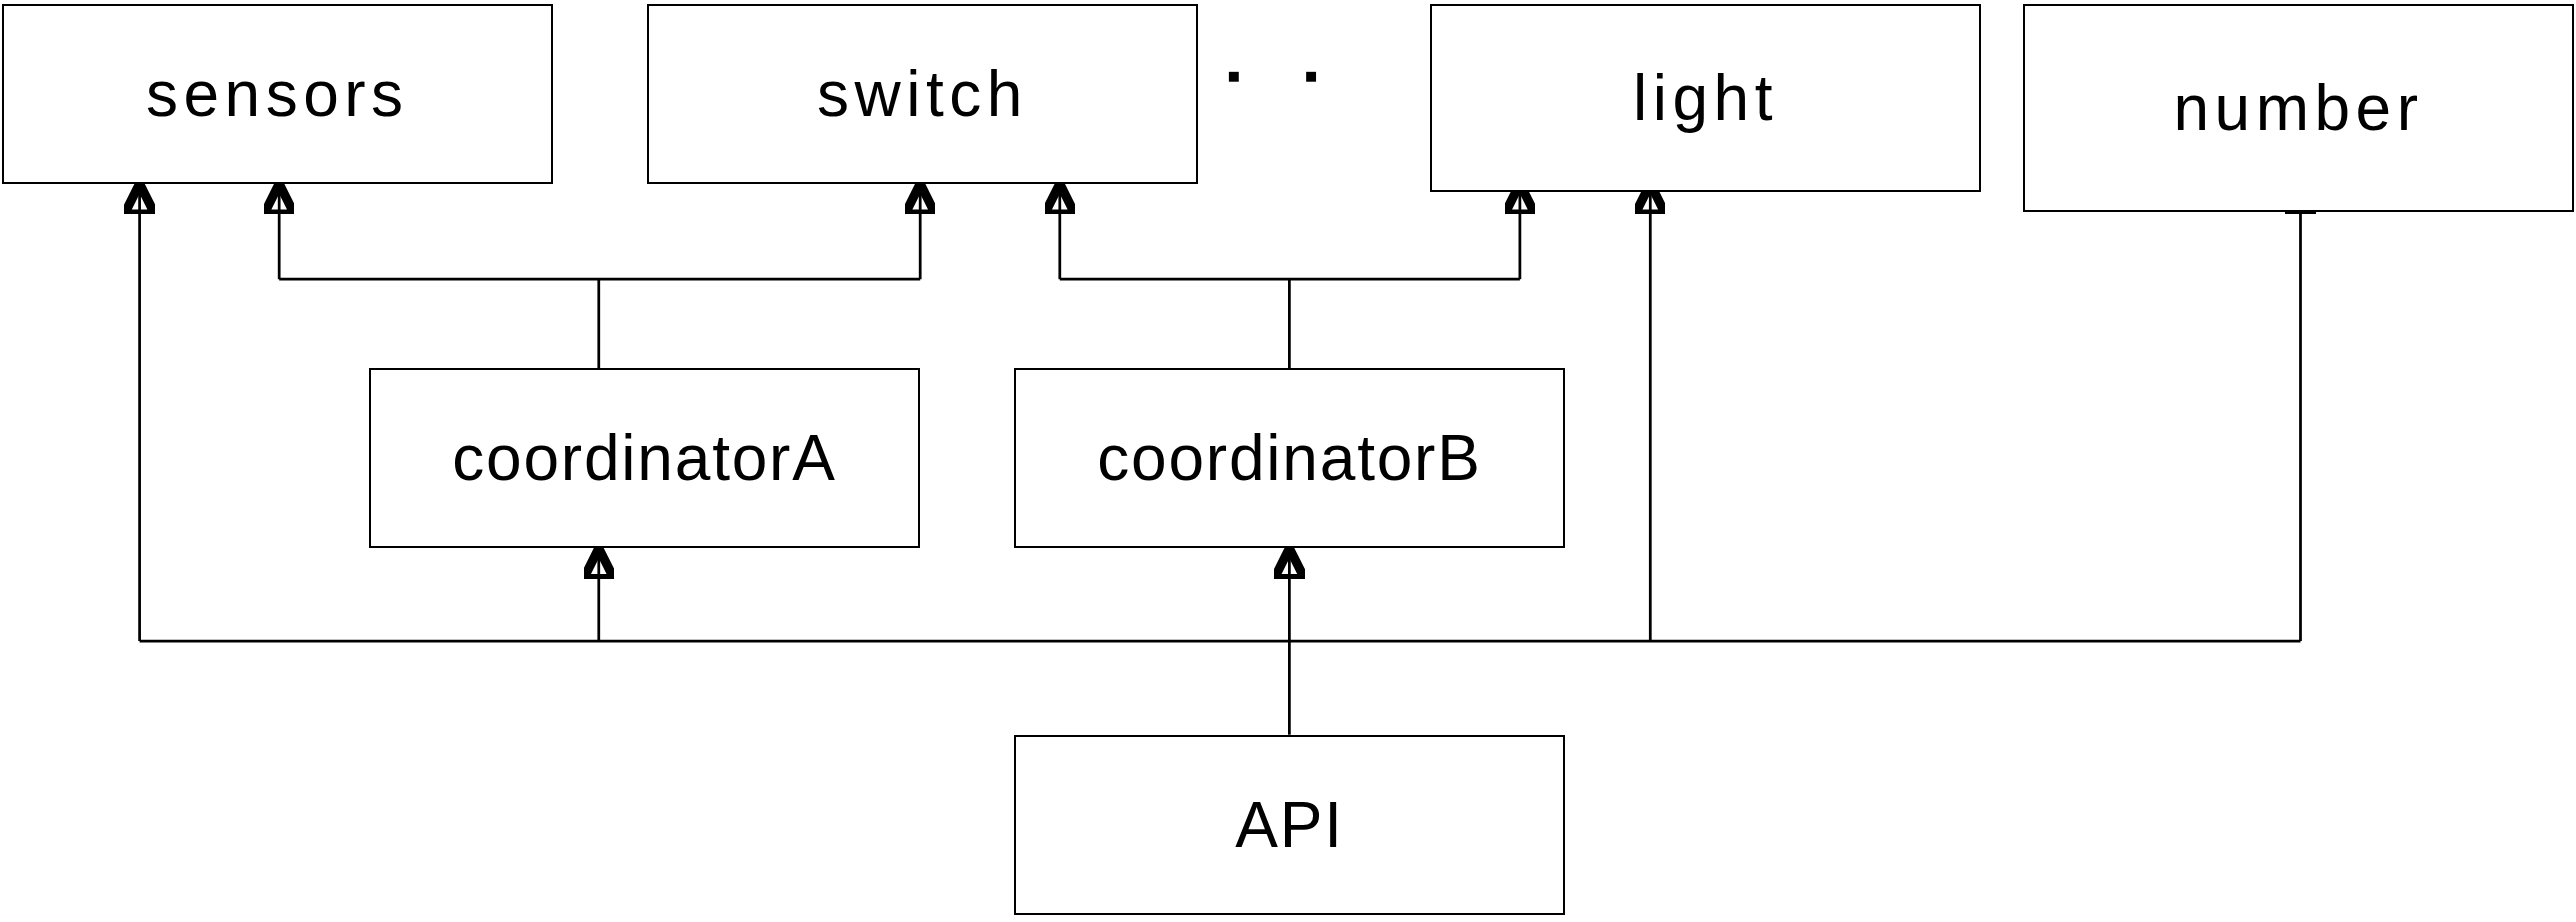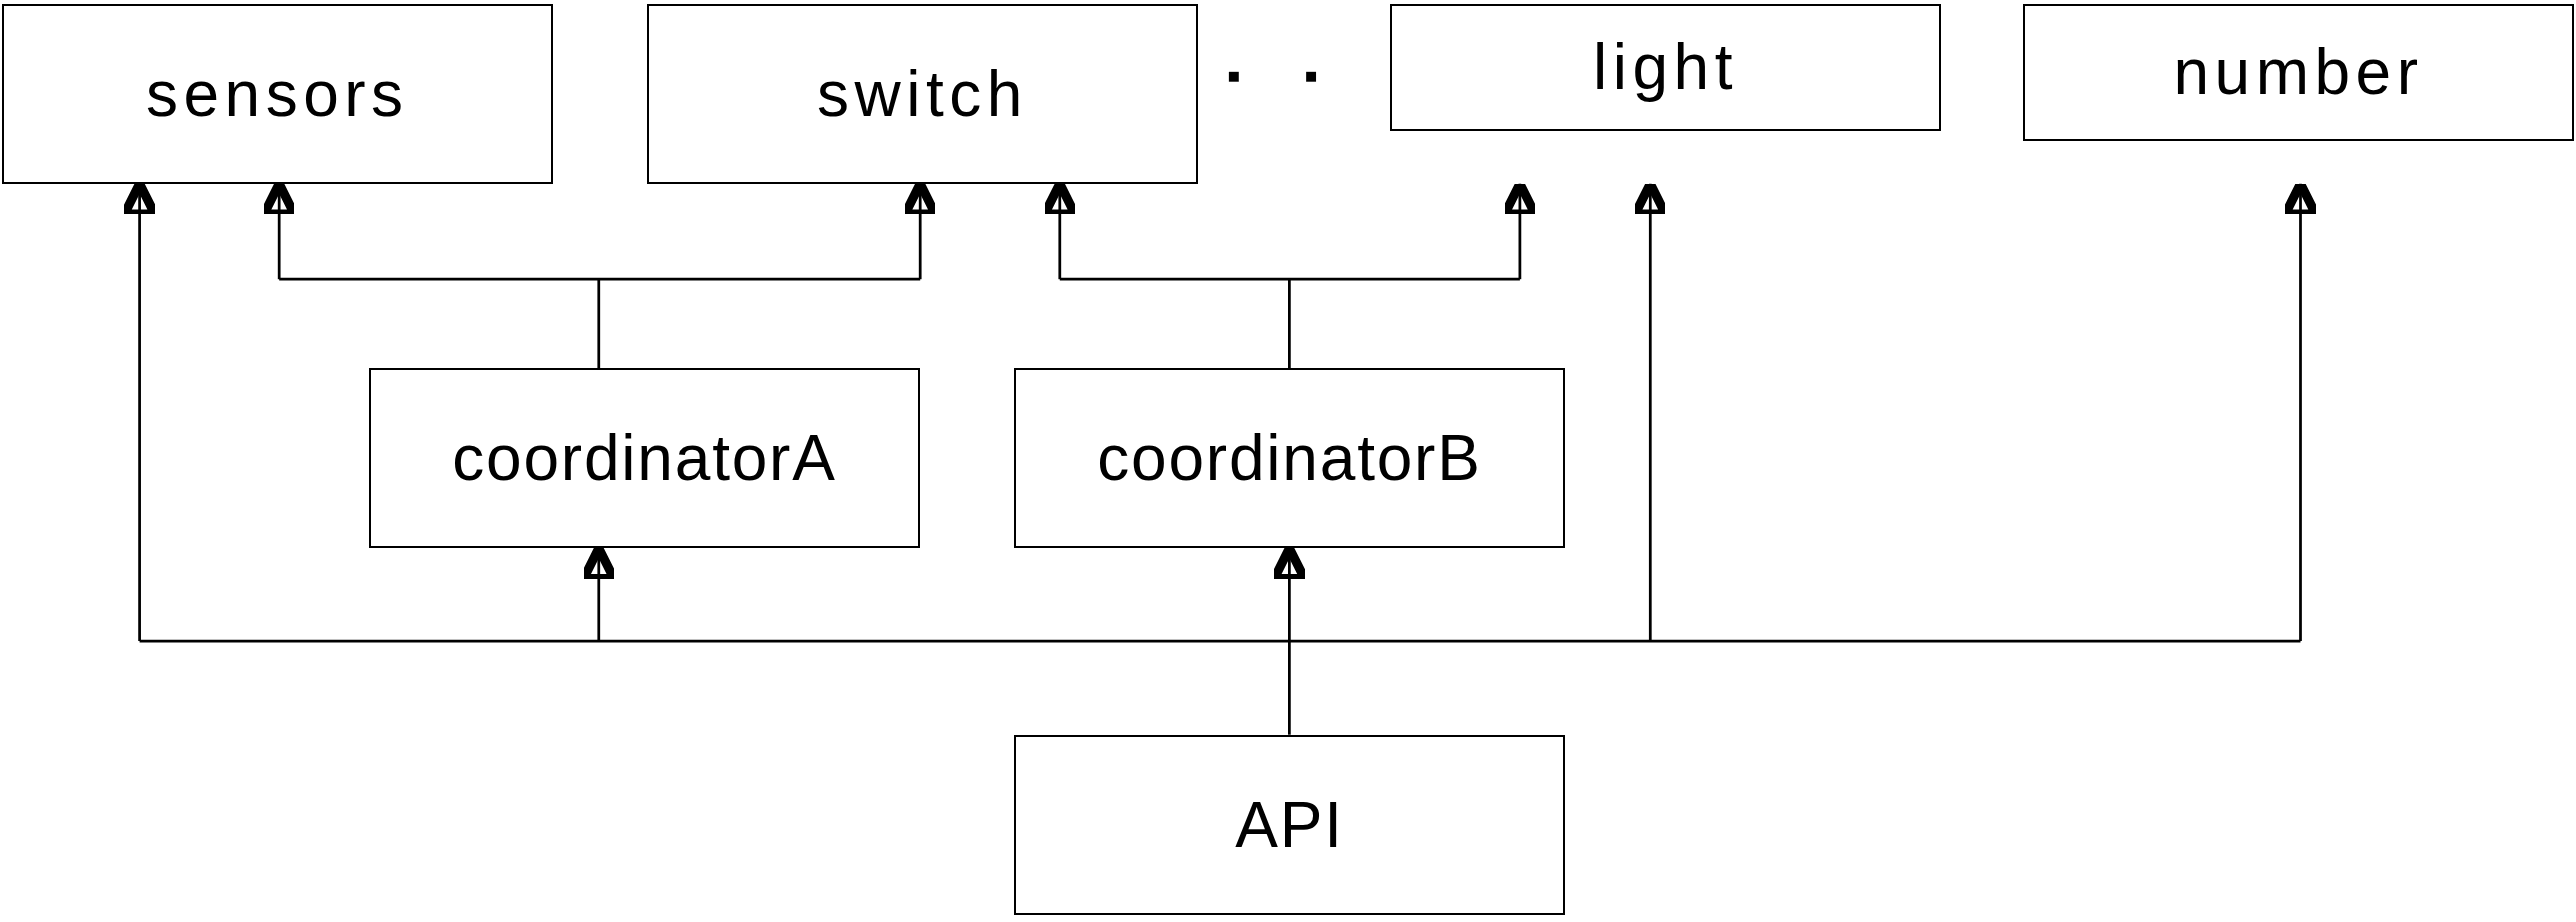--- a/index.html
+++ b/index.html
@@ -38,22 +38,22 @@
     font-size: 64px;
     color: #000000;
     letter-spacing: 1.8px;
   }
   .node.top-row {
     letter-spacing: 5.5px;
   }
   
   .node-sensors      { left: 1.8px;    top: 3.7px;   width: 551px; height: 180px; }
   .node-switch       { left: 647px;  top: 3.7px;   width: 551px; height: 180px; }
-  .node-light        { left: 1390px; top: 3.7px;   width: 551px; height: 127px; }
-  .node-number       { left: 2023px; top: 3.7px;   width: 551px; height: 137px; }
+  .node-light        { left: 1430px; top: 3.7px;   width: 551px; height: 188px; }
+  .node-number       { left: 2023px; top: 3.7px;   width: 551px; height: 208px; }
   .node-coordinatorA { left: 323px;  top: 368px; width: 551px; height: 180px; margin-left: 46px; }
   .node-coordinatorB { left: 1014px; top: 368px; width: 551px; height: 180px; }
   .node-api          { left: 1014px; top: 735px; width: 551px; height: 180px; }
   .ellipsis {
     position: absolute;
     left: 1212px;
     top: 53px;
     width: 147px;
     text-align: center;
     font-size: 40px;

